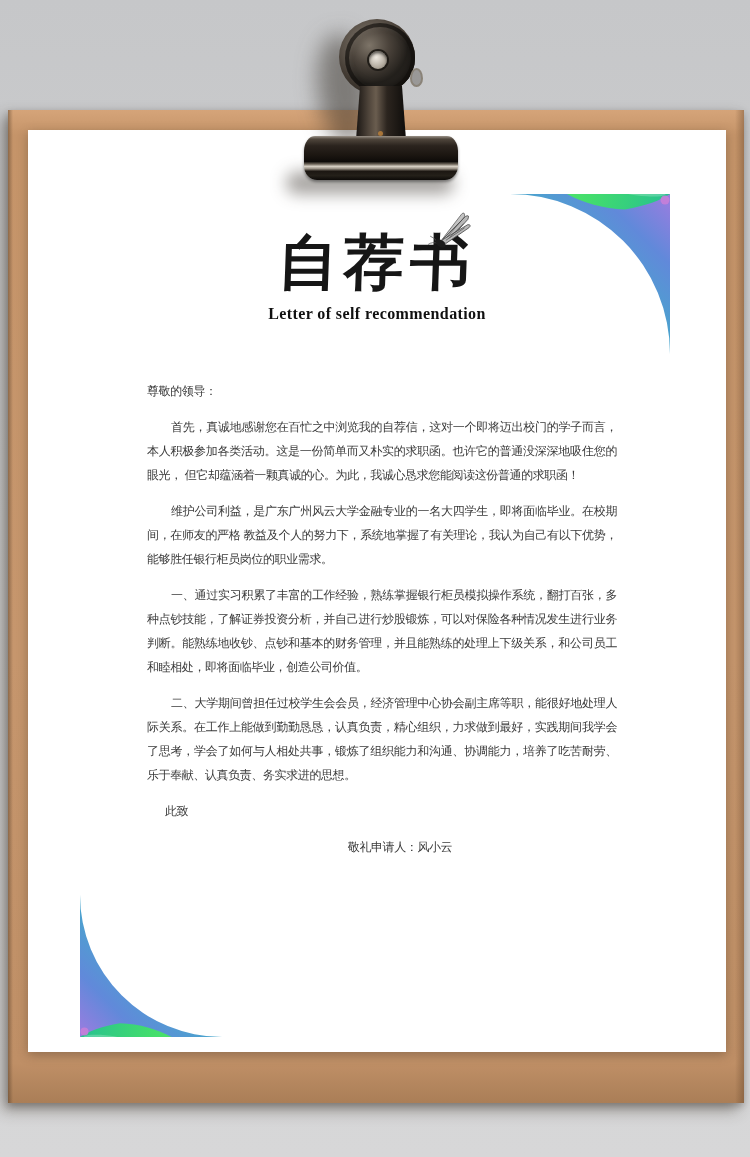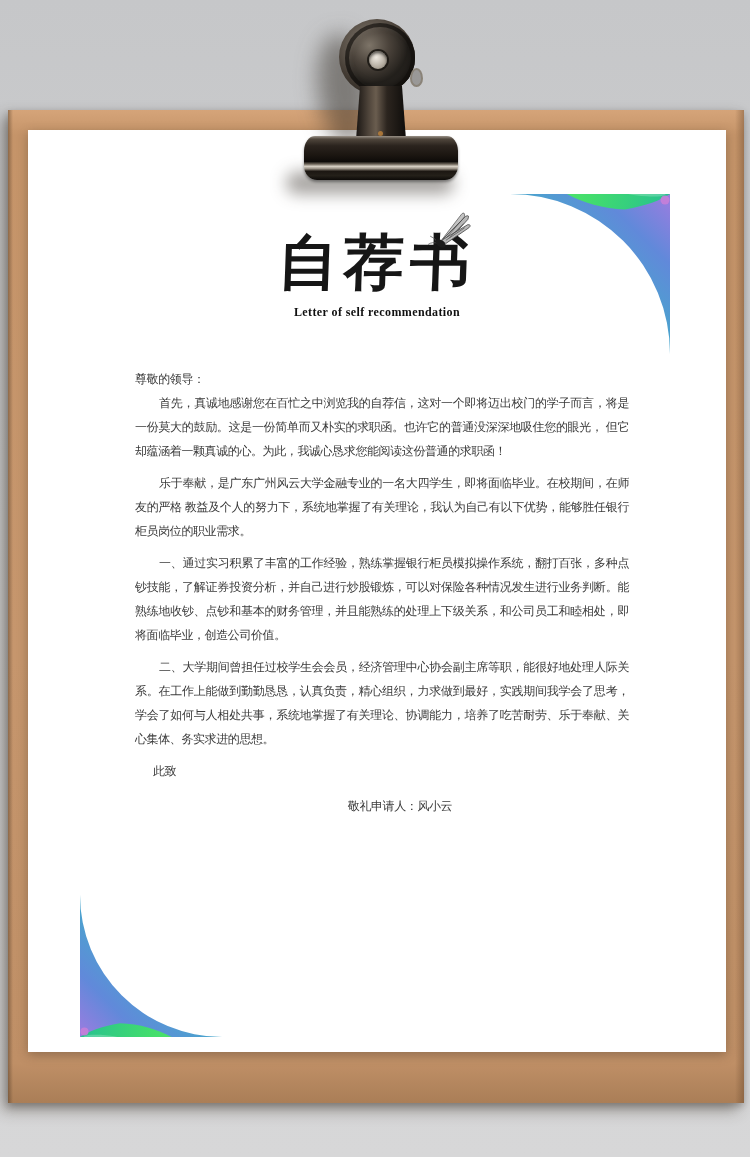--- a/index.html
+++ b/index.html
@@ -26,30 +26,30 @@
   
   .decor-tr{position:absolute;left:472px;top:64px;width:170px;height:180px;}
   .decor-bl{position:absolute;left:52px;top:747px;width:151px;height:160px;transform:rotate(180deg);}
   
   .title-wrap{position:absolute;top:90px;left:102px;width:494px;text-align:center;}
   .main-title{
     font-size:60px;font-weight:900;color:#161616;letter-spacing:6px;line-height:84px;
     font-family:"DejaVu Sans","Liberation Sans",sans-serif;transform:skewX(-2deg);
   }
   .subtitle{
-    font-size:12px;font-weight:700;color:#101010;letter-spacing:.4px;margin-top:1px;
+    font-size:16px;font-weight:700;color:#101010;letter-spacing:.4px;margin-top:1px;
     font-family:"Liberation Serif","DejaVu Serif",serif;
   }
   .dragonfly{position:absolute;left:296px;top:-8px;width:46px;height:42px;}
   
   .letter-body{
     position:absolute;top:237px;left:107px;width:494px;
     font-size:12px;line-height:24px;letter-spacing:-0.4px;color:#3a3a3a;text-align:justify;
   }
-  .letter-body p{margin:0;}
+  .letter-body p{margin:12px;}
   p.greeting{text-indent:2em;}
   p.para{text-indent:2em;margin-bottom:8px;}
   .cizhi{margin-top:5px;text-indent:1.5em;}
   .close-row{margin-top:11px;display:flex;justify-content:center;}
   .jingli{margin-left:3em;}
   
   .clip{position:absolute;left:0;top:0;width:750px;height:0;z-index:6;}
   .clip-wall-shadow{
     position:absolute;left:318px;top:34px;width:52px;height:112px;border-radius:50%;
     background:rgba(52,46,38,.5);filter:blur(11px);transform:rotate(-7deg);
@@ -154,24 +154,24 @@
         <path d="M20 24 L34 8"></path>
           <path d="M22 25 L36 11"></path>
           <path d="M19 27 L37 15"></path>
       </g>
       <ellipse cx="14" cy="30" rx="5.5" ry="3.2" transform="rotate(35 14 30)" fill="#1c1c1c"></ellipse>
     </svg>
   </div>
 
   <div class="letter-body">
     <p class="salutation">尊敬的领导：</p>
-    <p class="para">首先，真诚地感谢您在百忙之中浏览我的自荐信，这对一个即将迈出校门的学子而言，将是一份莫大的鼓励。这是一份简单而又朴实的求职函。也许它的普通没深深地吸住您的眼光， 但它却蕴涵着一颗真诚的心。为此，我诚心恳求您能阅读这份普通的求职函！</p>
-    <p class="para">乐于奉献，是广东广州风云大学金融专业的一名大四学生，即将面临毕业。在校期间，在师友的严格 教益及个人的努力下，系统地掌握了有关理论，我认为自己有以下优势，能够胜任银行柜员岗位的职业需求。</p>
+    <p class="para">首先，真诚地感谢您在百忙之中浏览我的自荐信，这对一个即将迈出校门的学子而言，本人积极参加各类活动。这是一份简单而又朴实的求职函。也许它的普通没深深地吸住您的眼光， 但它却蕴涵着一颗真诚的心。为此，我诚心恳求您能阅读这份普通的求职函！</p>
+    <p class="para">维护公司利益，是广东广州风云大学金融专业的一名大四学生，即将面临毕业。在校期间，在师友的严格 教益及个人的努力下，系统地掌握了有关理论，我认为自己有以下优势，能够胜任银行柜员岗位的职业需求。</p>
     <p class="para">一、通过实习积累了丰富的工作经验，熟练掌握银行柜员模拟操作系统，翻打百张，多种点钞技能，了解证券投资分析，并自己进行炒股锻炼，可以对保险各种情况发生进行业务判断。能熟练地收钞、点钞和基本的财务管理，并且能熟练的处理上下级关系，和公司员工和睦相处，即将面临毕业，创造公司价值。</p>
-    <p class="para">二、大学期间曾担任过校学生会会员，经济管理中心协会副主席等职，能很好地处理人际关系。在工作上能做到勤勤恳恳，认真负责，精心组织，力求做到最好，实践期间我学会了思考，学会了如何与人相处共事，系统地掌握了有关理论、协调能力，培养了吃苦耐劳、乐于奉献、关心集体、务实求进的思想。</p>
+    <p class="para">二、大学期间曾担任过校学生会会员，经济管理中心协会副主席等职，能很好地处理人际关系。在工作上能做到勤勤恳恳，认真负责，精心组织，力求做到最好，实践期间我学会了思考，学会了如何与人相处共事，锻炼了组织能力和沟通、协调能力，培养了吃苦耐劳、乐于奉献、认真负责、务实求进的思想。</p>
     <p class="cizhi">此致</p>
     <div class="close-row">
       <span class="jingli">敬礼</span>
       <span class="applicant">申请人：风小云</span>
     </div>
   </div>
 </div>
 
 <div class="clip">
   <div class="clip-wall-shadow"></div>

